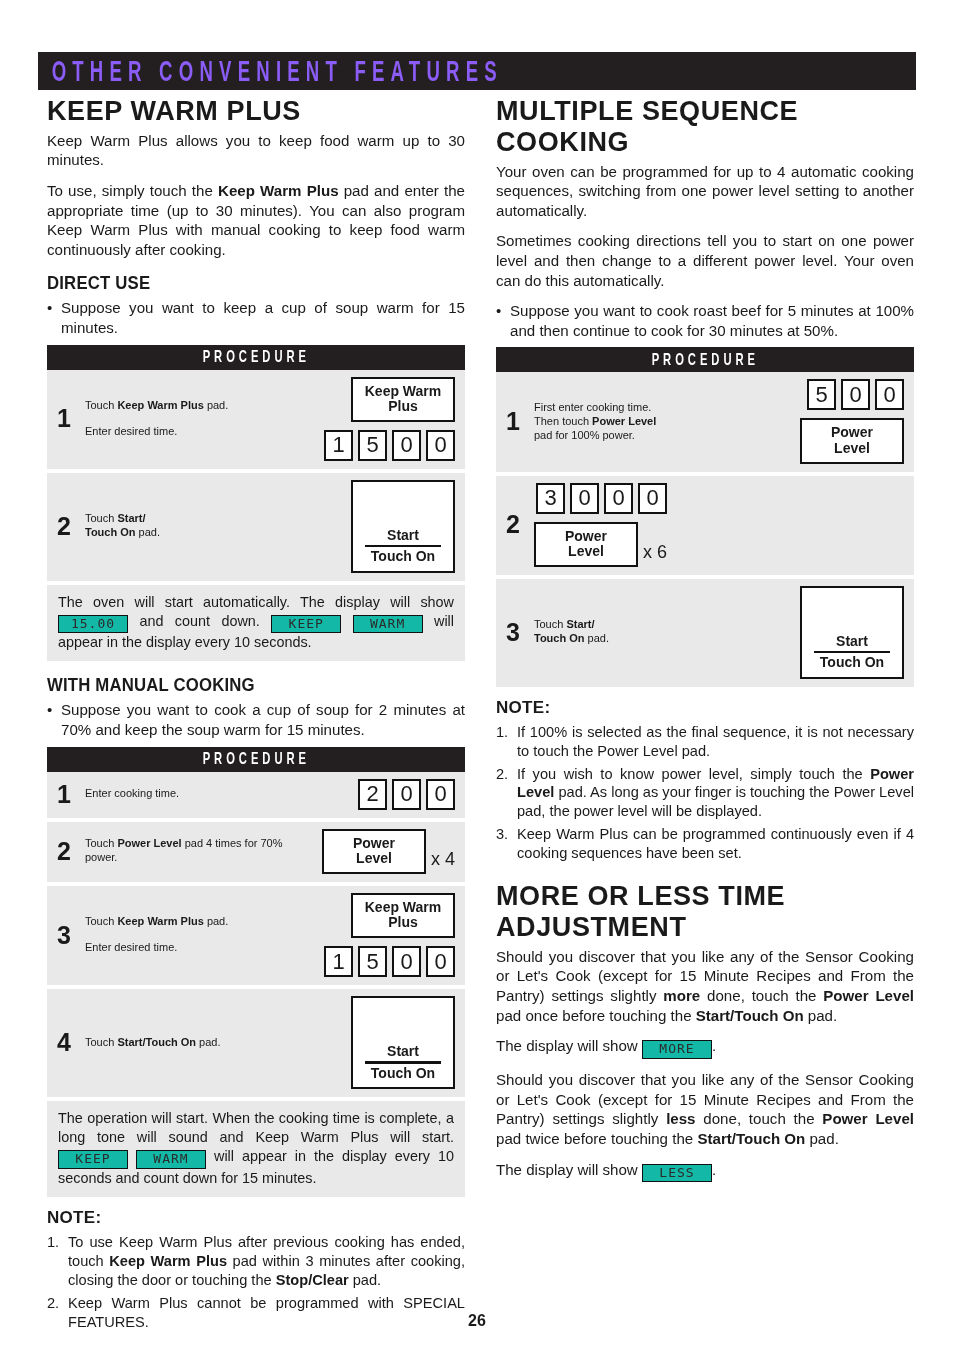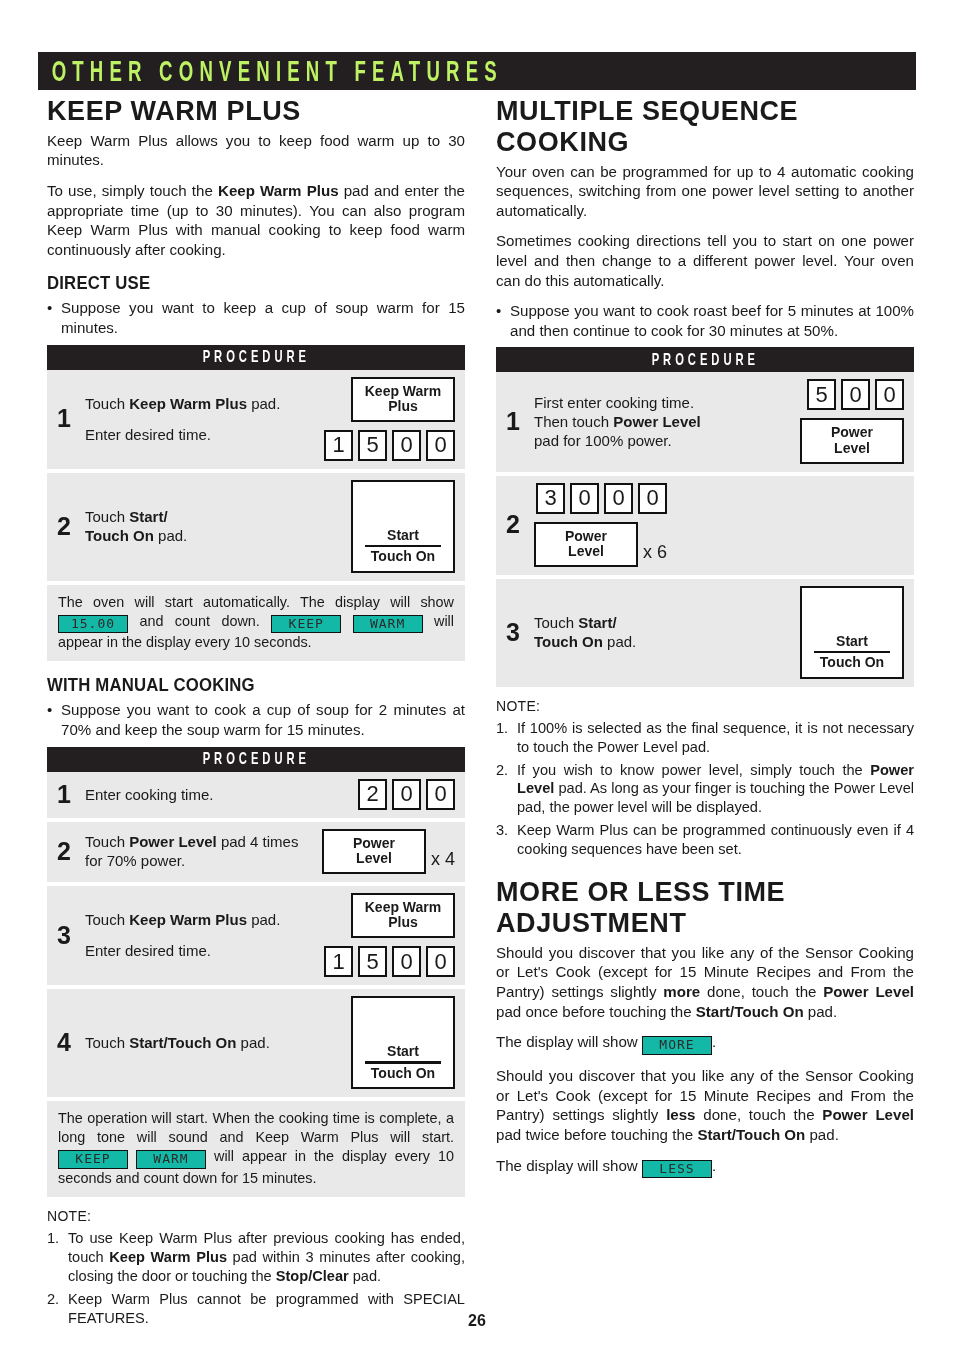--- a/index.html
+++ b/index.html
@@ -24,21 +24,21 @@
   }
 
   
   .banner {
     position: absolute;
     left: 38px;
     top: 52px;
     width: 878px;
     height: 38px;
     background: #231f20;
-    color: #bef264;
+    color: #8b5cf6;
     display: flex;
     align-items: center;
     justify-content: flex-start;
   }
   .banner-text {
     font-family: "Liberation Sans Narrow", "Liberation Sans", sans-serif;
     font-weight: bold;
     font-size: 30px;
     letter-spacing: 10px;
     transform: scaleX(0.62);
@@ -134,21 +134,21 @@
     flex: 0 0 28px;
     font-size: 25px;
     font-weight: bold;
     line-height: 1;
     display: flex;
     align-items: center;
     color: #1a1a1a;
   }
   .ptext {
     flex: 1 1 auto;
-    font-size: 15px;
+    font-size: 11px;
     line-height: 1.27;
     padding-right: 6px;
     display: flex;
     flex-direction: column;
     justify-content: center;
   }
   .ptext .line2 { margin-top: 12px; }
   .ppads {
     flex: 0 0 auto;
     display: flex;
@@ -228,22 +228,22 @@
     padding: 0px 10px 1px 10px;
     line-height: 1.22;
     vertical-align: -2px;
     min-width: 48px;
     text-align: center;
     color: #2b2b2b;
   }
 
   
   .note-title {
-    font-size: 14px;
-    font-weight: normal;
+    font-size: 17px;
+    font-weight: bold;
     letter-spacing: 0.3px;
     margin: 11px 0 5px 0;
   }
   ol.notes { margin: 0; padding: 0; list-style: none; }
   ol.notes li {
     display: flex;
     font-size: 14.6px;
     line-height: 1.30;
     margin-bottom: 4px;
   }

